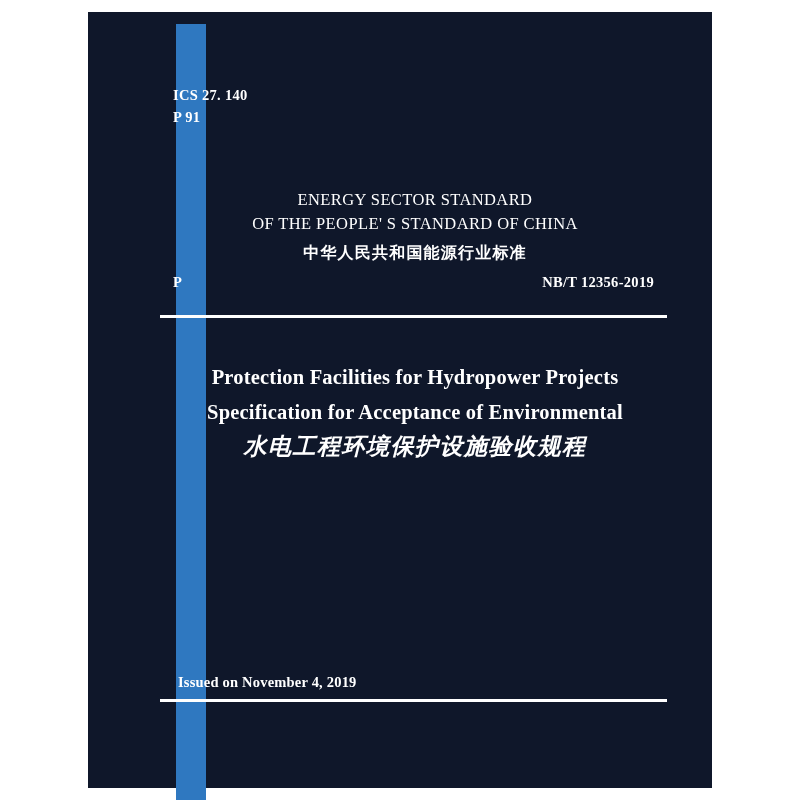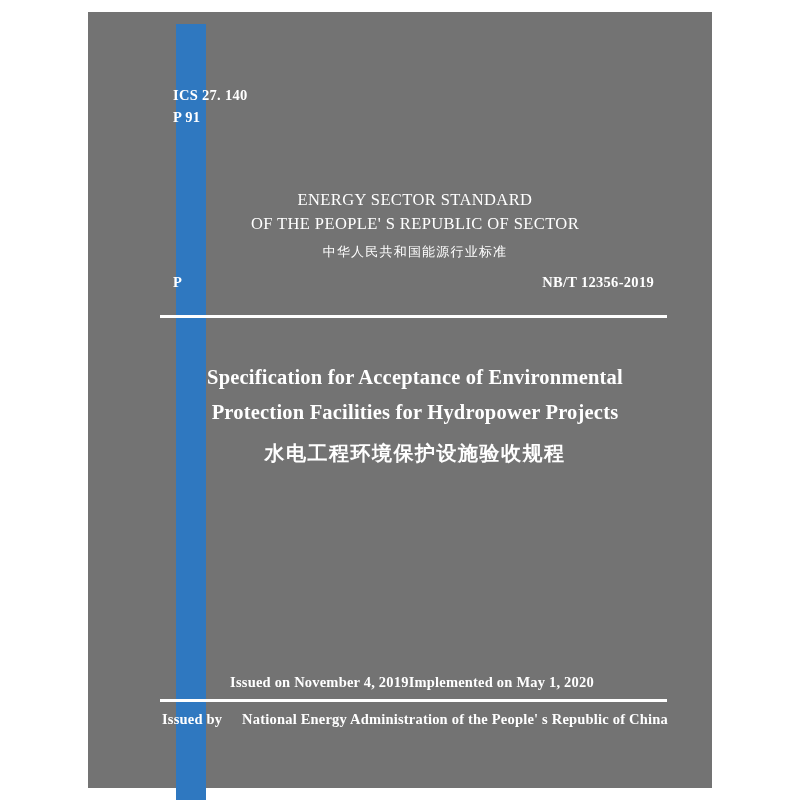--- a/index.html
+++ b/index.html
@@ -18,21 +18,21 @@
     height: 800px;
     background: #ffffff;
     overflow: hidden;
   }
   .cover {
     position: absolute;
     left: 88px;
     top: 12px;
     width: 624px;
     height: 776px;
-    background: #737373;
+    background: #0f172a;
     color: #ffffff;
     box-sizing: border-box;
   }
   .spine {
     position: absolute;
     left: 88px;
     top: 12px;
     width: 30px;
     height: 776px;
     background: #2f78c0;
@@ -71,22 +71,22 @@
     text-align: center;
   }
   .org-en1, .org-en2 {
     font-weight: normal;
     font-size: 16.5px;
     letter-spacing: 0.4px;
     line-height: 1.45;
   }
   .org-cn {
     font-family: "DejaVu Sans", sans-serif;
-    font-weight: normal;
-    font-size: 13px;
+    font-weight: bold;
+    font-size: 16px;
     letter-spacing: 1.2px;
     margin-top: 7px;
   }
   .code-row {
     position: absolute;
     left: 55px;
     right: 58px;
     top: 262px;
     display: flex;
     justify-content: space-between;
@@ -112,31 +112,31 @@
   }
   .mt-line {
     font-weight: bold;
     font-size: 20.5px;
     line-height: 1.72;
     letter-spacing: 0.2px;
   }
   .mt-cn {
     font-family: "DejaVu Sans", sans-serif;
     font-weight: bold;
-    font-size: 20px;
+    font-size: 23px;
     letter-spacing: 1.5px;
-    margin-top: 9px;
+    font-style: italic;
   }
   .dates-row {
     position: absolute;
     left: 60px;
-    right: 66px;
+    right: 58px;
     top: 662px;
     display: flex;
-    justify-content: center;
+    justify-content: space-between;
     font-weight: bold;
     font-size: 14.5px;
     letter-spacing: 0.2px;
   }
   .rule-bottom {
     position: absolute;
     left: 42px;
     right: 45px;
     top: 687px;
     height: 3px;
@@ -168,44 +168,39 @@
     <div class="content">
 
       <div class="ics-block">
         <div>ICS 27. 140</div>
         <div>P 91</div>
       </div>
 
 
       <div class="titles">
         <div class="org-en1">ENERGY SECTOR STANDARD</div>
-        <div class="org-en2">OF THE PEOPLE' S REPUBLIC OF SECTOR</div>
+        <div class="org-en2">OF THE PEOPLE' S STANDARD OF CHINA</div>
         <div class="org-cn">中华人民共和国能源行业标准</div>
       </div>
 
       <div class="code-row">
         <span>P</span>
         <span>NB/T 12356-2019</span>
       </div>
 
       <div class="rule-top"></div>
 
       <div class="main-title">
+        <div class="mt-line">Protection Facilities for Hydropower Projects</div>
         <div class="mt-line">Specification for Acceptance of Environmental</div>
-        <div class="mt-line">Protection Facilities for Hydropower Projects</div>
         <div class="mt-cn">水电工程环境保护设施验收规程</div>
       </div>
 
       <div class="dates-row">
         <span>Issued on November 4, 2019</span>
-        <span>Implemented on May 1, 2020</span>
       </div>
 
       <div class="rule-bottom"></div>
 
-      <div class="issuer-row">
-        <span class="issuer-by">Issued by</span>
-        <span>National Energy Administration of the People' s Republic of China</span>
-      </div>
 
     </div>
   </div>
 </div>
 
 </body></html>

